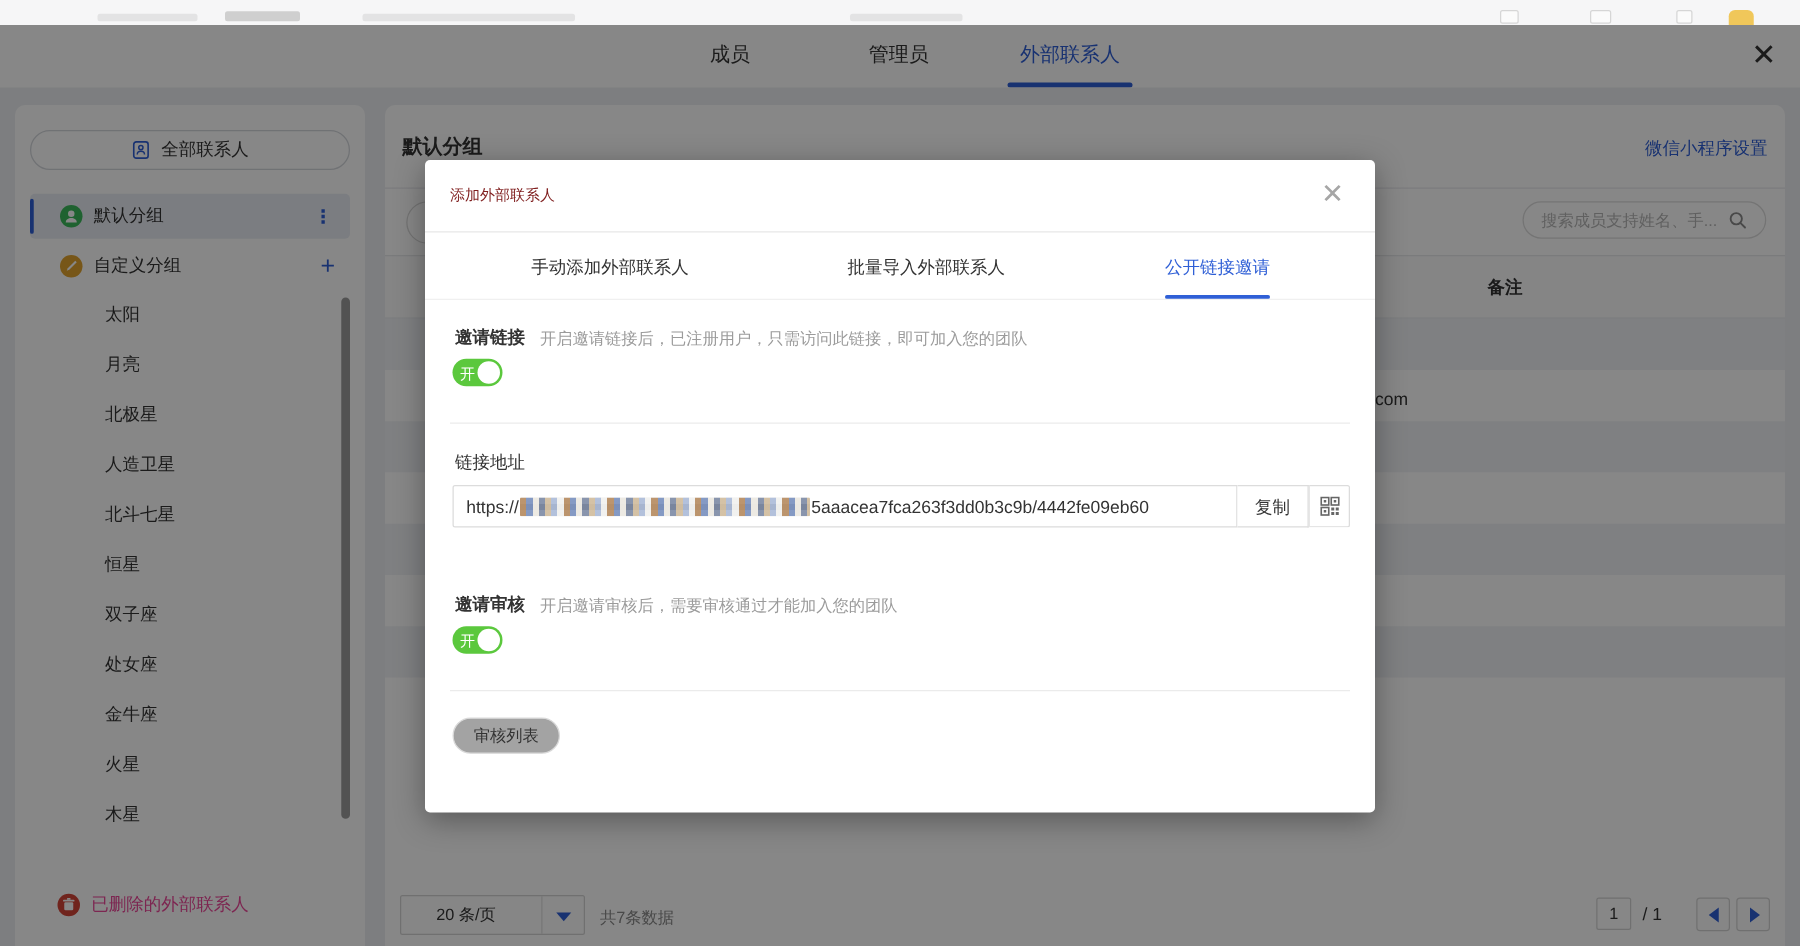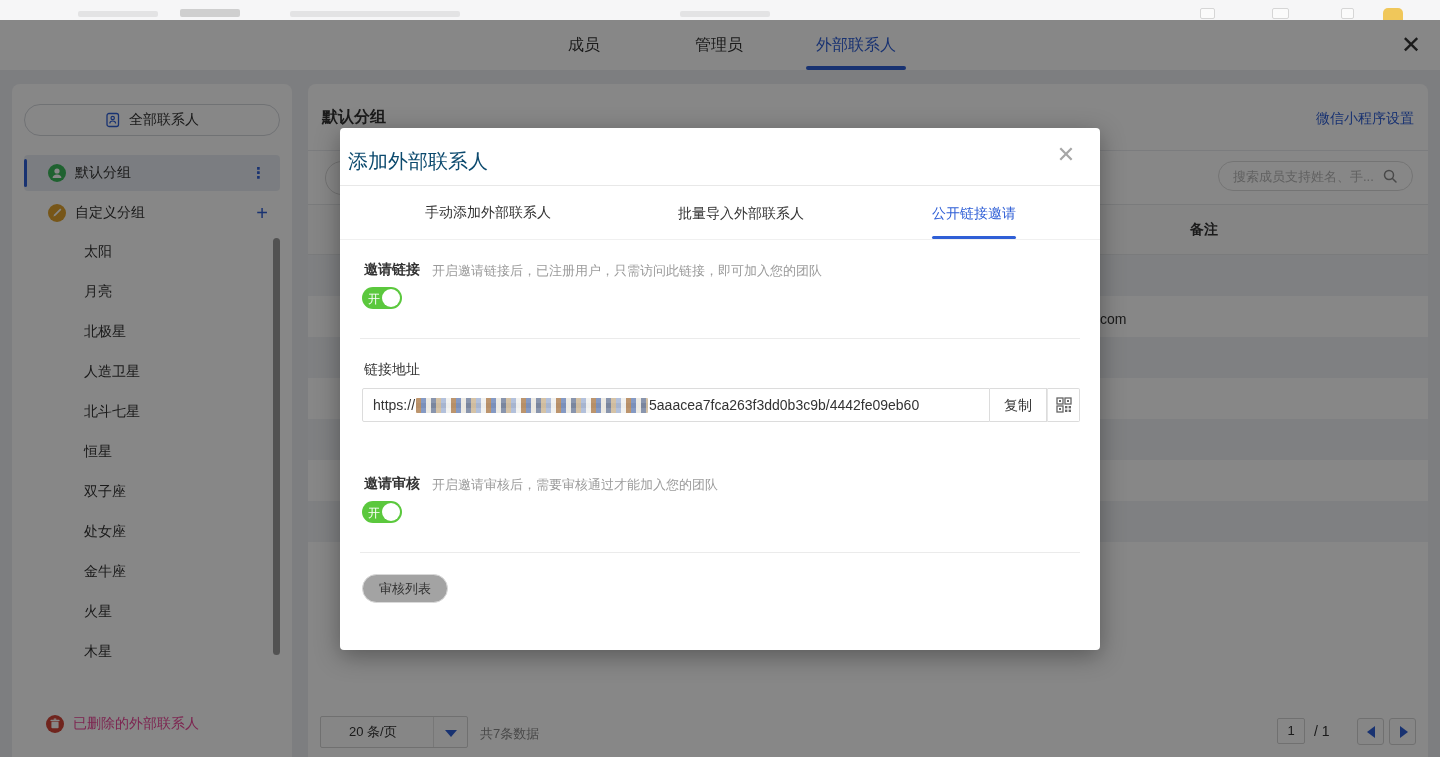--- a/index.html
+++ b/index.html
@@ -68,25 +68,25 @@
   .page-btn { position:absolute; top:634px; width:27px; height:27px; border:1px solid #d4d4d4; border-radius:3px; background:#fdfdfd; cursor:pointer; }
   .page-btn.prev { left:1049px; }
   .page-btn.next { left:1081px; }
   .tri-left  { position:absolute; left:9px; top:7px; width:0; height:0; border-top:6px solid transparent; border-bottom:6px solid transparent; border-right:8px solid #2f5fd6; }
   .tri-right { position:absolute; left:10px; top:7px; width:0; height:0; border-top:6px solid transparent; border-bottom:6px solid transparent; border-left:8px solid #2f5fd6; }
 
   
   .overlay { position:absolute; left:0; top:20px; width:1440px; height:737px; background:rgba(0,0,0,0.47); z-index:10; }
   .modal { position:absolute; left:340px; top:128px; width:760px; height:522px; background:#fff; border-radius:4px; box-shadow:0 6px 24px rgba(0,0,0,.35); z-index:20; }
   .modal-header { position:absolute; left:0; top:0; width:760px; height:58px; border-bottom:1px solid #e8e8e8; }
-  .modal-title { position:absolute; left:8px; top:20px; font-size:20px; color:#0c4a6e; }
+  .modal-title { position:absolute; left:20px; top:20px; font-size:12px; color:#7f1d1d; }
   .modal-close { position:absolute; right:22px; top:15px; width:24px; height:24px; font-size:22px; line-height:24px; text-align:center; color:#a6a6a6; cursor:pointer; }
   .modal-tabs { position:absolute; left:0; top:58px; width:760px; height:54px; border-bottom:1px solid #f0f0f0; }
   .mtab { position:absolute; top:0; height:54px; line-height:54px; text-align:center; font-size:14px; color:#333; cursor:pointer; }
-  .mtab.m1 { left:85px;  width:126px;font-family:Liberation Serif, serif; }
+  .mtab.m1 { left:85px;  width:126px; }
   .mtab.m2 { left:338px; width:126px; }
   .mtab.m3 { left:592px; width:84px; color:#2f5fd6; }
   .mtab-underline { position:absolute; left:592px; top:50px; width:84px; height:3px; background:#2f5fd6; border-radius:2px; }
   .sec-label { position:absolute; font-size:14px; font-weight:bold; color:#333; }
   .sec-desc  { position:absolute; font-size:13px; color:#9b9b9b; }
   .toggle { position:absolute; width:40px; height:22px; border-radius:11px; background:#5bc83d; cursor:pointer; }
   .toggle .tg-label { position:absolute; left:6px; top:4px; font-size:12px; color:#fff; }
   .toggle .tg-knob { position:absolute; right:2px; top:2px; width:18px; height:18px; border-radius:50%; background:#fff; }
   .m-div { position:absolute; left:20px; width:720px; height:1px; background:#ebebeb; }
   .url-row { position:absolute; left:22px; top:260px; width:718px; height:34px; display:flex; }

